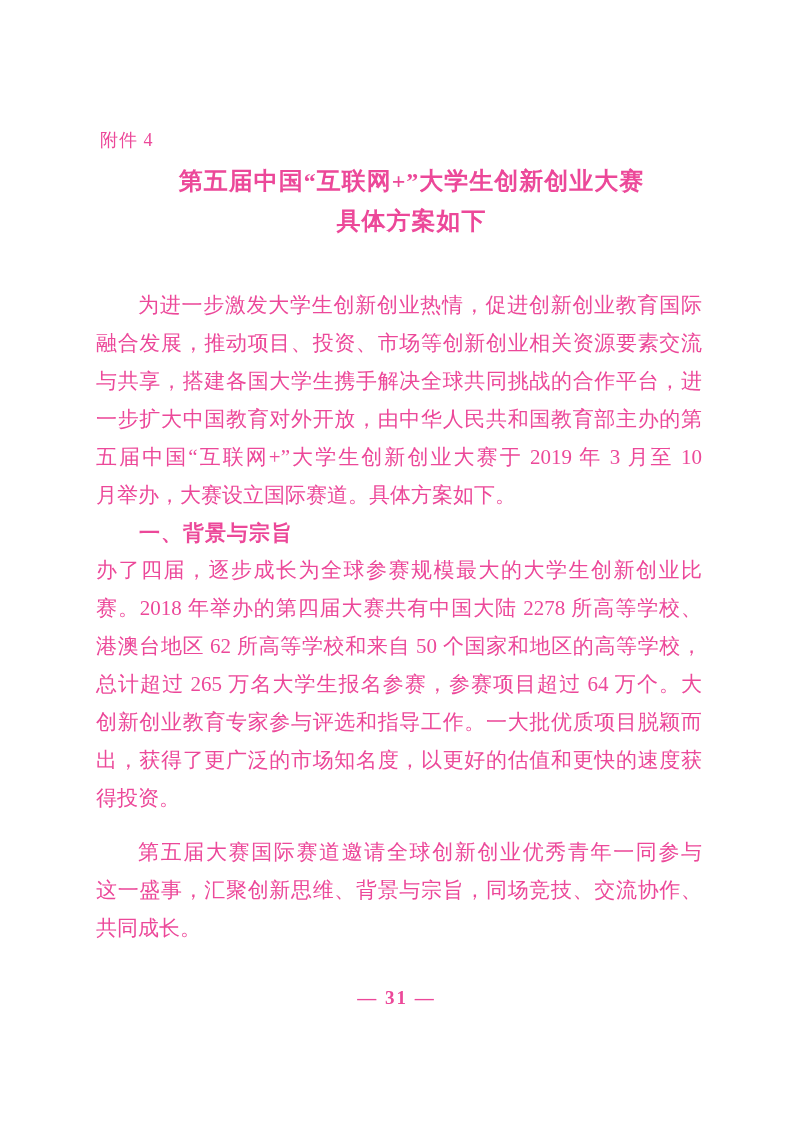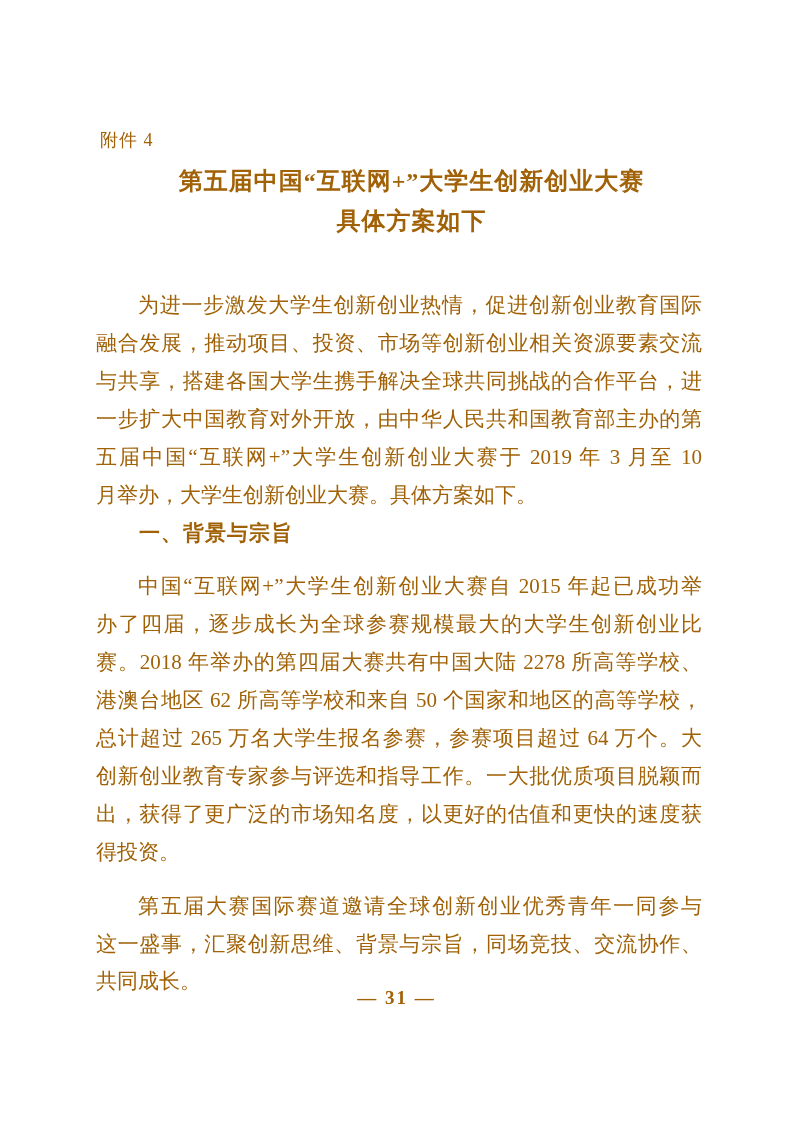--- a/index.html
+++ b/index.html
@@ -7,21 +7,21 @@
     padding: 0;
     background: #ffffff;
   }
   .page {
     position: relative;
     width: 793px;
     height: 1122px;
     background: #ffffff;
     outline: 1px solid #e3e3e3;
     overflow: hidden;
-    color: #a16207;
+    color: #ec4899;
     font-family: "Liberation Serif", serif;
   }
   .attachment-label {
     position: absolute;
     left: 100px;
     top: 130px;
     font-size: 18px;
     line-height: 20px;
     letter-spacing: 1px;
   }
@@ -89,27 +89,26 @@
   </div>
 
   <div class="doc-body">
 
     <div>
       <div class="line indent">为进一步激发大学生创新创业热情，促进创新创业教育国际</div>
       <div class="line">融合发展，推动项目、投资、市场等创新创业相关资源要素交流</div>
       <div class="line">与共享，搭建各国大学生携手解决全球共同挑战的合作平台，进</div>
       <div class="line">一步扩大中国教育对外开放，由中华人民共和国教育部主办的第</div>
       <div class="line">五届中国“互联网+”大学生创新创业大赛于 2019 年 3 月至 10</div>
-      <div class="line para-end">月举办，大学生创新创业大赛。具体方案如下。</div>
+      <div class="line para-end">月举办，大赛设立国际赛道。具体方案如下。</div>
     </div>
 
     <div class="section-heading">一、背景与宗旨</div>
 
     <div>
-      <div class="line indent">中国“互联网+”大学生创新创业大赛自 2015 年起已成功举</div>
       <div class="line">办了四届，逐步成长为全球参赛规模最大的大学生创新创业比</div>
       <div class="line">赛。2018 年举办的第四届大赛共有中国大陆 2278 所高等学校、</div>
       <div class="line">港澳台地区 62 所高等学校和来自 50 个国家和地区的高等学校，</div>
       <div class="line">总计超过 265 万名大学生报名参赛，参赛项目超过 64 万个。大</div>
       <div class="line">创新创业教育专家参与评选和指导工作。一大批优质项目脱颖而</div>
       <div class="line">出，获得了更广泛的市场知名度，以更好的估值和更快的速度获</div>
       <div class="line para-end">得投资。</div>
     </div>
 
     <div>

